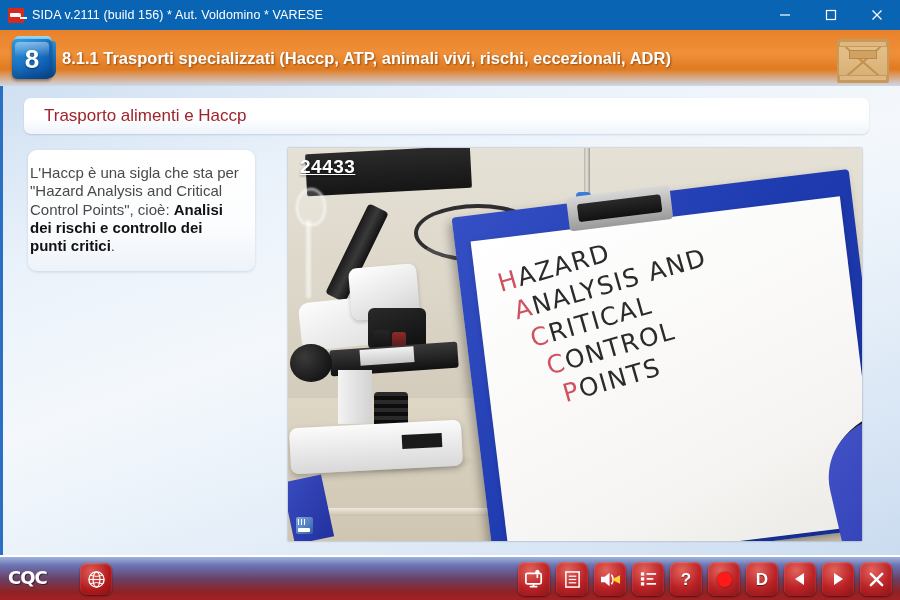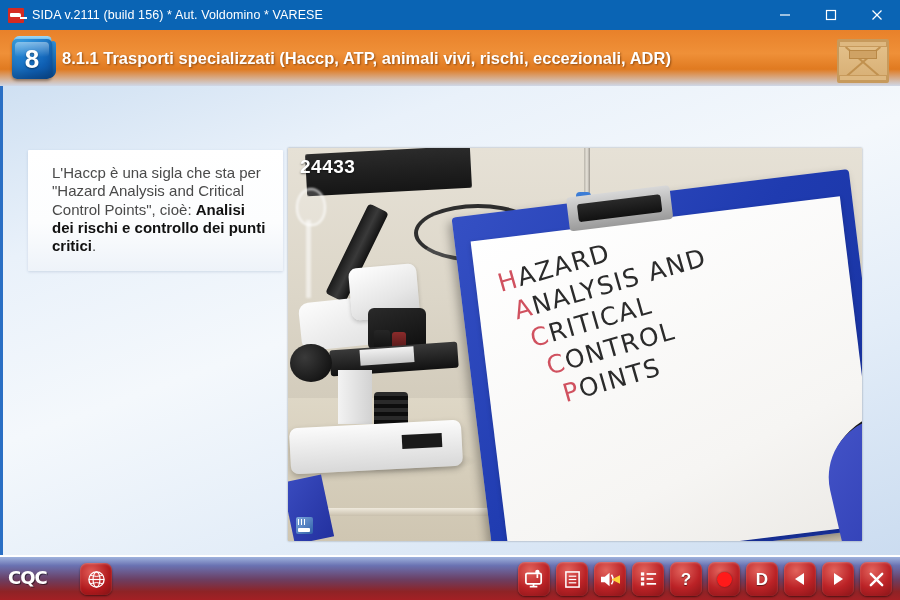--- a/index.html
+++ b/index.html
@@ -123,25 +123,25 @@
     border-radius:7px;
     box-shadow:0 1px 2px rgba(40,70,120,.18);
     display:flex;align-items:center;
   }
   .section-bar .txt{
     margin-left:20px;color:#a0242b;font-size:17px;white-space:nowrap;
   }
 
   
   .text-card{
-    position:absolute;left:28px;top:150px;width:255px;
+    position:absolute;left:28px;top:150px;width:227px;
     background:linear-gradient(180deg,#ffffff 0%,#fcfdfe 60%,#eef3f9 100%);
-    border-radius:1px;
+    border-radius:9px;
     box-shadow:0 1px 3px rgba(40,70,120,.16);
-    padding:14px 16px 16px 24px;box-sizing:border-box;
+    padding:14px 16px 16px 2px;box-sizing:border-box;
   }
   .text-card p{
     margin:0;color:#4a4a4a;font-size:15px;line-height:1.22;
   }
   .text-card b{color:#111111;}
 
   
   .photo{
     position:absolute;left:288px;top:148px;width:574px;height:393px;
     overflow:hidden;background:#cfc6b4;
@@ -356,20 +356,21 @@
   }
   .ph-leftblue{
     position:absolute;left:0;top:330px;width:40px;height:63px;
     background:linear-gradient(135deg,#3a4cc0,#23319f);
     transform:rotate(-12deg);
   }
   .ph-id{
     position:absolute;left:12px;top:8px;color:#ffffff;
     font-size:19px;font-weight:bold;letter-spacing:.5px;
     text-shadow:0 1px 2px rgba(0,0,0,.5);
+    text-decoration:underline;
   }
   .ph-logo{
     position:absolute;left:8px;bottom:7px;width:17px;height:17px;
     background:linear-gradient(135deg,#7fa8dd,#2f5fa8);
     border-radius:2px;overflow:hidden;
   }
   .ph-logo::before{
     content:"";position:absolute;left:2px;top:2px;width:9px;height:6px;
     background:repeating-linear-gradient(90deg,#ffffff 0 1px,transparent 1px 3px);
   }
@@ -457,20 +458,23 @@
         <div class="x2"></div>
         <div class="slatT"></div>
         <div class="slatB"></div>
         <div class="plate"></div>
       </div>
     </div>
   </div>
 
   <div class="body-bg"></div>
 
+  <div class="section-bar">
+    <div class="txt">Trasporto alimenti e Haccp</div>
+  </div>
 
   <div class="text-card">
     <p><span>L'Haccp è una sigla che sta per "Hazard Analysis and Critical Control Points", cioè: </span><b>Analisi dei rischi e controllo dei punti critici</b><span>.</span></p>
   </div>
 
   <div class="photo">
     <div class="ph-wall"></div>
     <div class="ph-bench"></div>
     <div class="ph-benchedge"></div>
     <div class="ph-darkshelf"></div>

